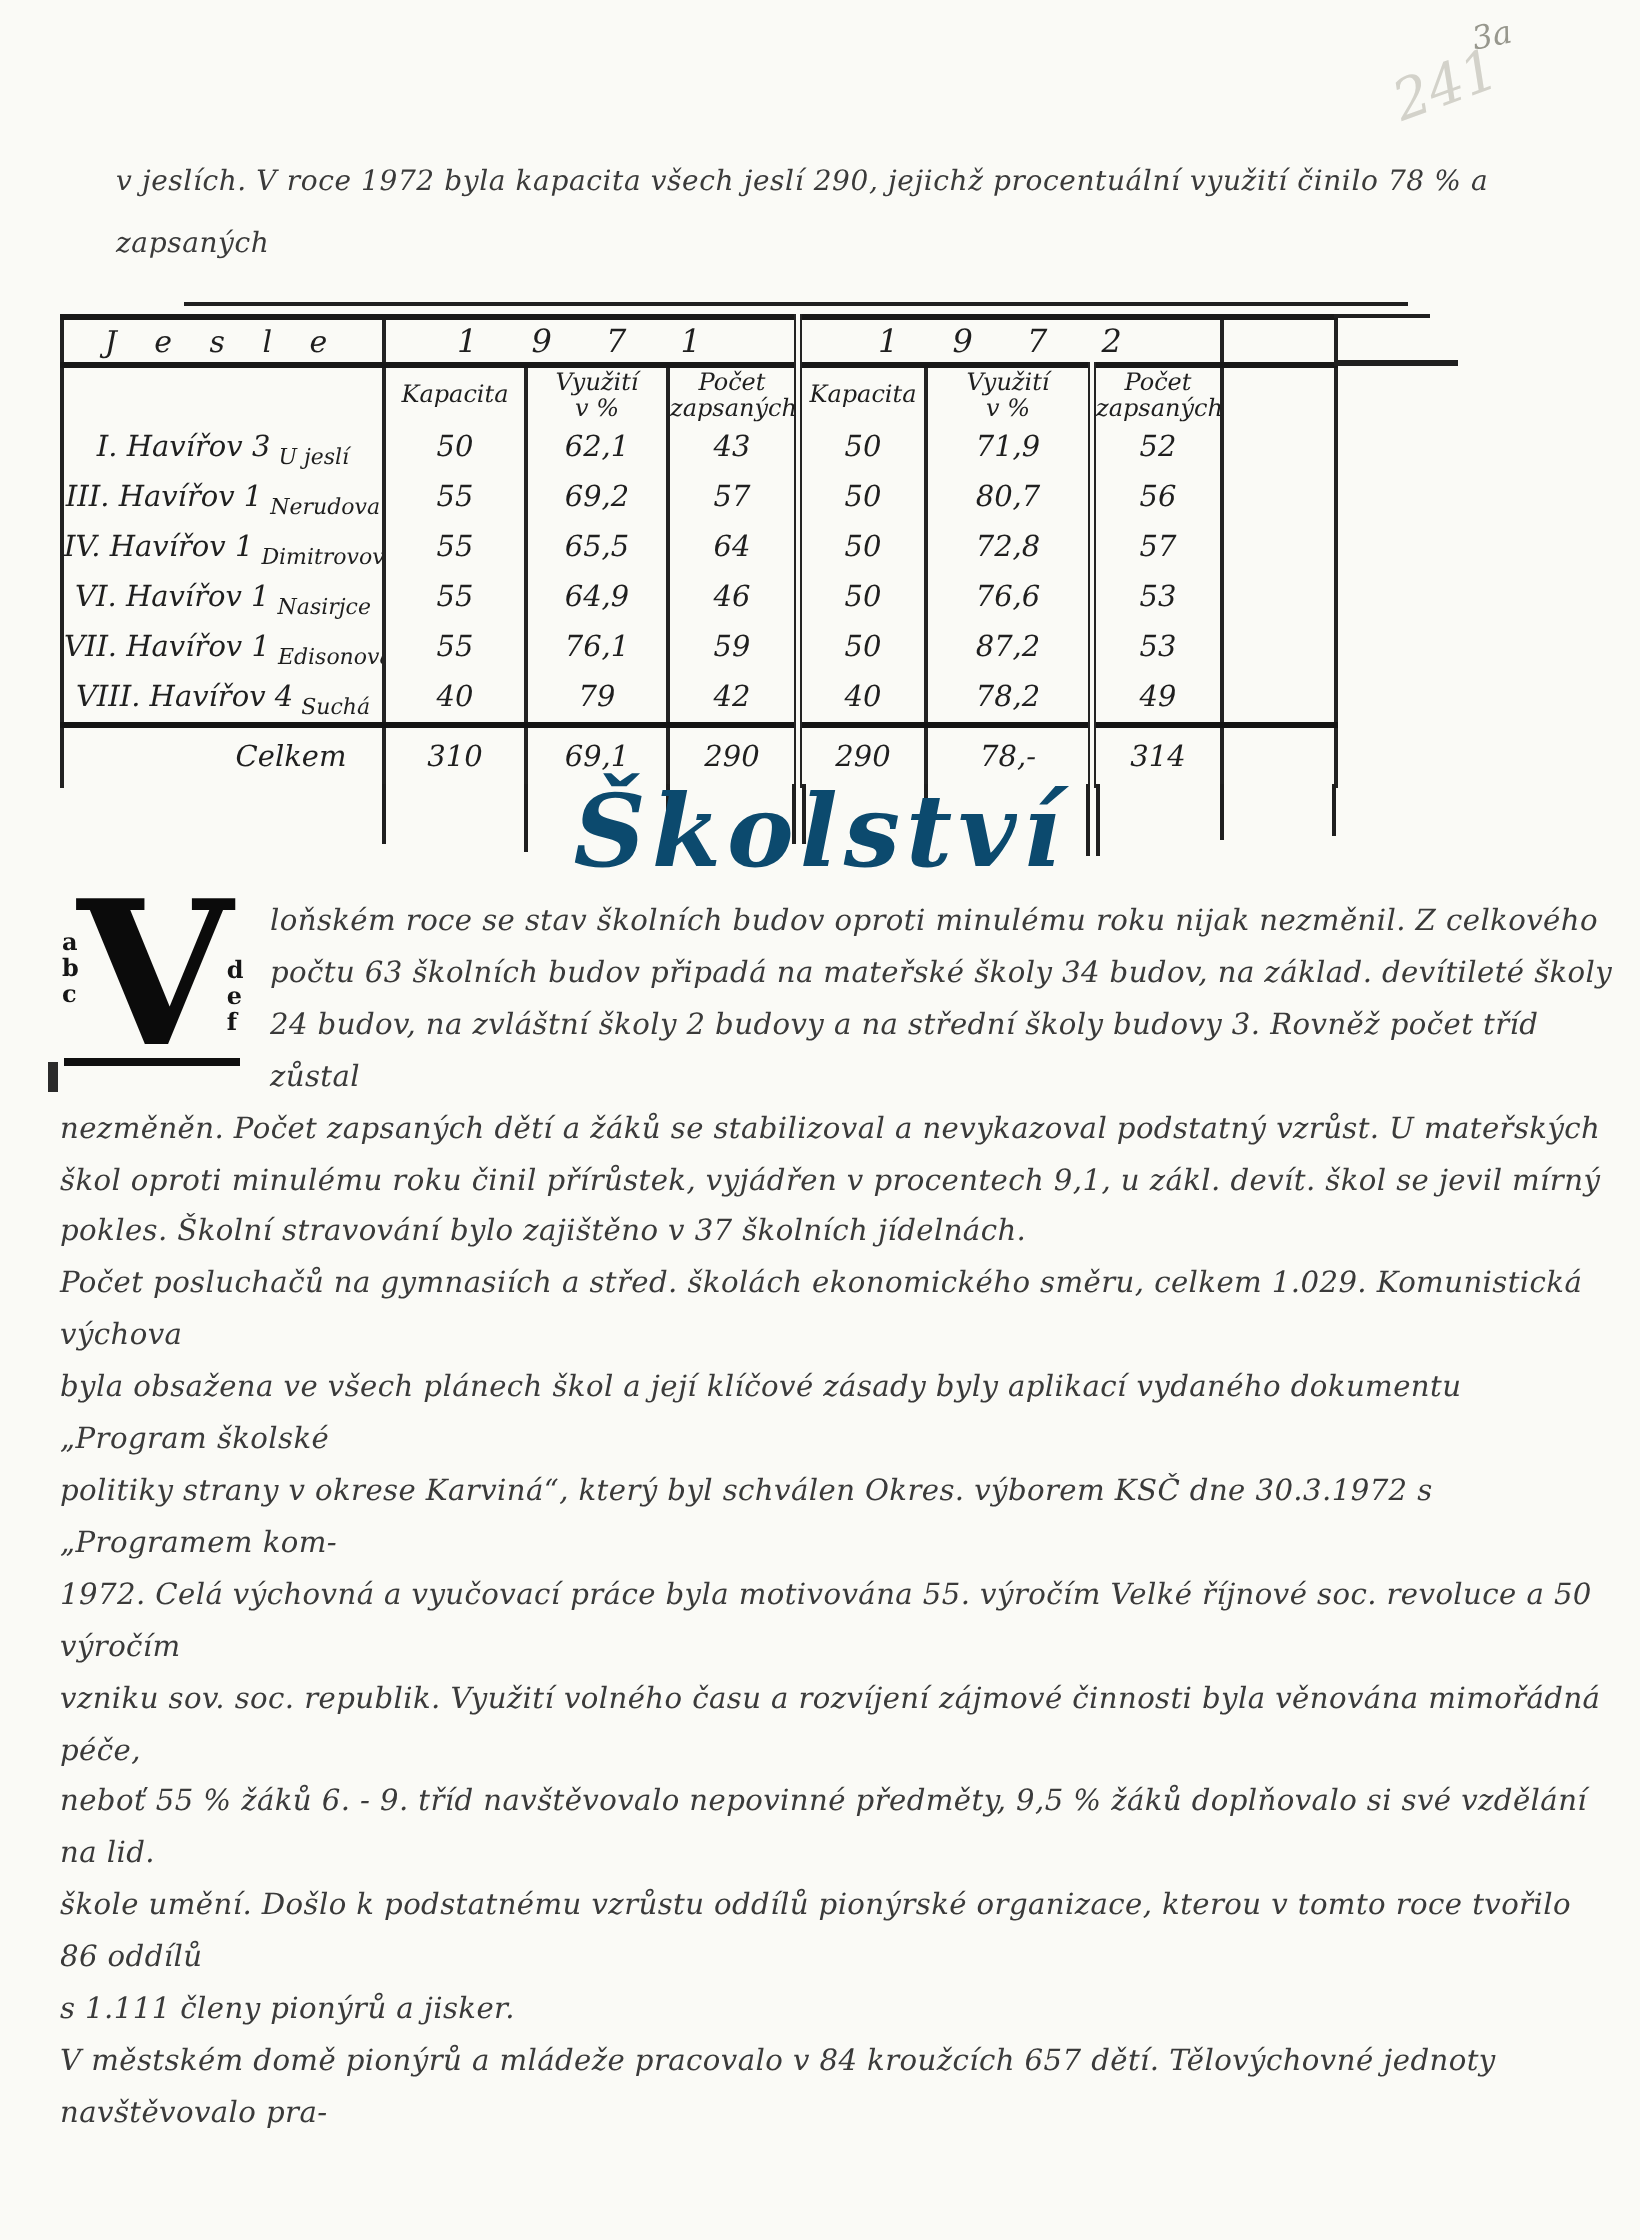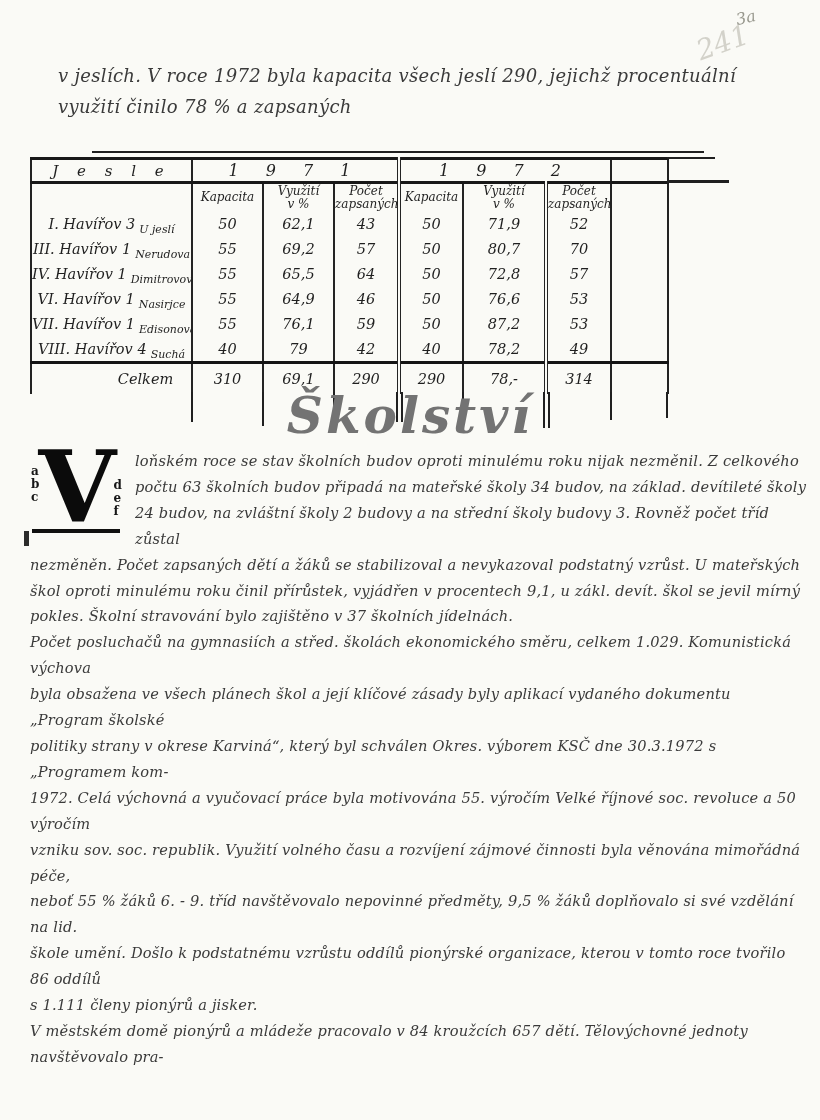--- a/index.html
+++ b/index.html
@@ -7,21 +7,21 @@
         font-family:"DejaVu Serif",serif;}
   .hw{font-style:italic;color:#3a3a3a;}
 
   
   .pencil-a{position:absolute;left:736px;top:8px;font-size:16px;color:#97978d;
             transform:rotate(-12deg);font-style:italic;}
   .pencil-b{position:absolute;left:696px;top:26px;font-size:28px;color:#d3d2ca;
             transform:rotate(-20deg);font-style:italic;}
 
   
-  .intro{position:absolute;left:58px;top:60px;width:716px;font-size:18px;
+  .intro{position:absolute;left:58px;top:76px;width:716px;font-size:14px;
          line-height:31px;letter-spacing:.3px;}
 
   
   .tablewrap{position:absolute;left:30px;top:157px;}
   table.jesle{border-collapse:collapse;table-layout:fixed;width:637px;
               border-top:3px solid #181818;border-left:2px solid #222;border-right:2px solid #222;}
   table.jesle td{border-left:2px solid #232323;padding:0;text-align:center;
                  font-style:italic;color:#1f1f1f;overflow:hidden;}
   table.jesle td:first-child{border-left:none;}
   table.jesle td.dbl{border-left:4px double #232323;}
@@ -33,21 +33,21 @@
   .year{letter-spacing:11px;font-size:16px;color:#161616;}
   .th2{font-size:12px;line-height:13px;white-space:pre-line;}
   td.rowlabel{text-align:left;padding-left:7px;font-size:13px;white-space:nowrap;}
   .street{font-size:11px;position:relative;top:4px;margin-left:4px;}
 
   
   .ink{position:absolute;background:#1f1f1f;}
 
   
   .heading{position:absolute;left:0;top:386px;width:820px;text-align:center;z-index:2;
-           font-size:50px;font-weight:bold;font-style:italic;letter-spacing:3px;color:#737373;}
+           font-size:50px;font-weight:bold;font-style:italic;letter-spacing:3px;color:#0c4a6e;}
 
   
   .bodytext{position:absolute;left:30px;top:448px;width:779px;font-size:14.6px;
             line-height:25.9px;letter-spacing:.2px;z-index:1;}
   .dropcap{float:left;width:95px;height:76px;margin:3px 10px 2px 0;position:relative;}
   .dropcap .big{font-size:100px;line-height:72px;font-weight:bold;font-style:normal;
                 color:#0b0b0b;text-align:center;}
   .dropcap .sl{position:absolute;font-size:12px;line-height:13px;font-weight:bold;
                color:#161616;white-space:pre-line;font-style:normal;}
   .sl-left{left:1px;top:14px;}
@@ -112,21 +112,21 @@
         <td class="dbl">52</td>
         <td></td>
       </tr>
       <tr class="datarow">
         <td class="rowlabel"><span>III. Havířov 1</span><span class="street">Nerudova</span></td>
         <td>55</td>
         <td>69,2</td>
         <td>57</td>
         <td class="dbl">50</td>
         <td>80,7</td>
-        <td class="dbl">70</td>
+        <td class="dbl">56</td>
         <td></td>
       </tr>
       <tr class="datarow">
         <td class="rowlabel"><span>IV. Havířov 1</span><span class="street">Dimitrovova</span></td>
         <td>55</td>
         <td>65,5</td>
         <td>64</td>
         <td class="dbl">50</td>
         <td>72,8</td>
         <td class="dbl">57</td>

